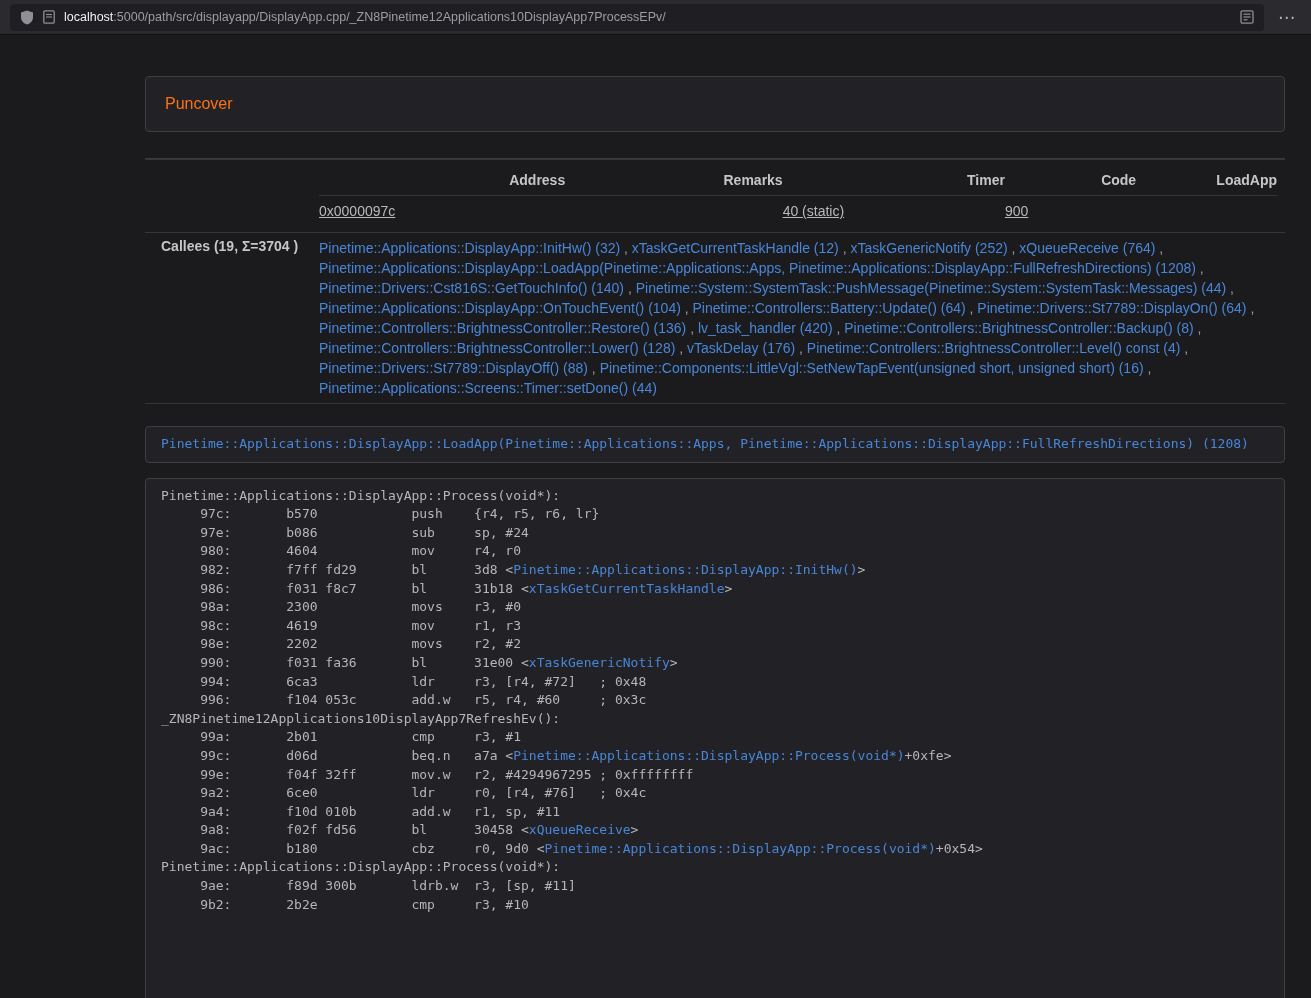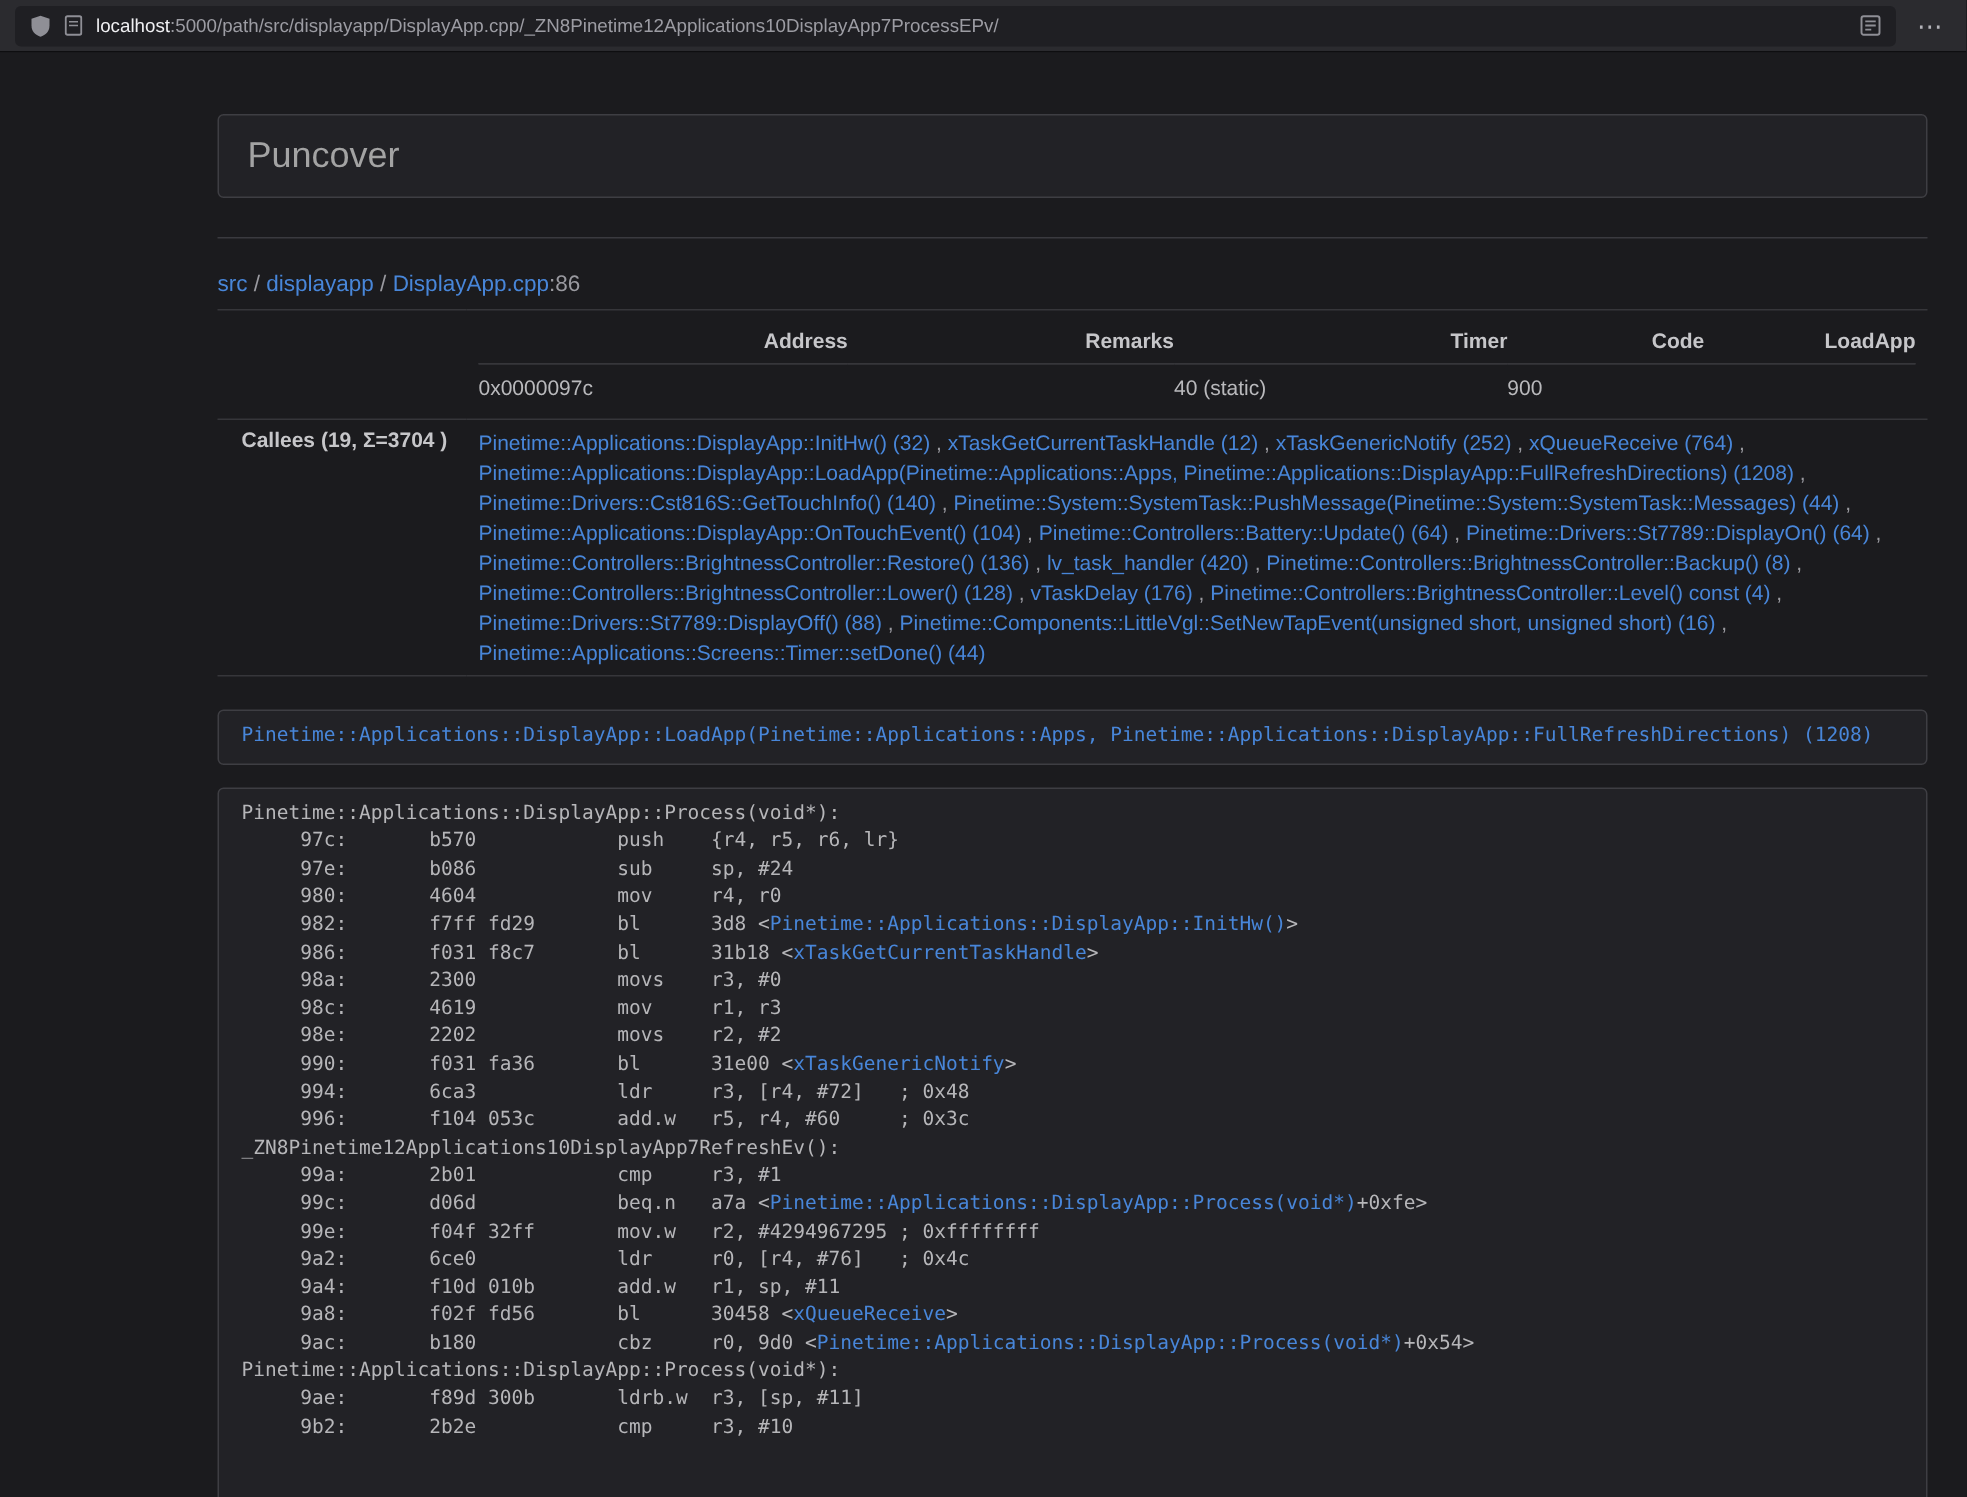--- a/index.html
+++ b/index.html
@@ -14,35 +14,35 @@
   .toolbar{height:35px;background:var(--toolbar-bg);border-bottom:1px solid #0e0e10;display:flex;align-items:center;padding:0 10px;gap:8px;}
   .url-field{flex:1;height:27px;background:#1f1f23;border-radius:4px;display:flex;align-items:center;padding:0 10px;gap:9px;min-width:0;}
   .tb-icon{display:inline-flex;align-items:center;justify-content:center;flex:0 0 auto;}
   .url-text{flex:1;font-size:12.5px;color:#9c9ca3;white-space:nowrap;overflow:hidden;min-width:0;}
   .url-host{color:#f0f0f3;}
   .dots{color:#b4b4ba;font-size:17px;line-height:17px;padding:0 6px;flex:0 0 auto;cursor:default;}
 
   
   .container{margin-left:145px;width:1140px;padding-top:41px;}
   .jumbotron{background:var(--panel-bg);border:1px solid var(--panel-border);border-radius:4px;padding:15px 19px;}
-  .brand{font-size:24px;line-height:24px;color:#a3a3a3;}
+  .brand{font-size:16px;line-height:24px;color:#f97316;}
   hr.rule{border:none;border-top:1px solid #3a3a3f;margin:26px 0 0;}
   .breadcrumb{margin:22px 0 8px;font-size:15px;color:#9a9aa0;}
   a.lnk{color:var(--link);text-decoration:none;cursor:pointer;}
   .bc-suffix{color:#9a9aa0;}
 
   
   table.fn{width:100%;border-collapse:collapse;border-bottom:1px solid var(--tbl-border);}
   table.fn > tbody > tr{border-top:1px solid var(--tbl-border);}
   table.fn > tbody > tr > th{width:166px;text-align:left;vertical-align:top;padding:5px 4px 5px 16px;font-weight:bold;color:#c6c6c9;white-space:nowrap;}
   table.fn > tbody > tr > td{padding:5px 8px;vertical-align:top;line-height:20px;}
   td.nested{padding:0 0 0 8px;}
   table.inner{width:100%;border-collapse:collapse;}
   table.inner th{text-align:right;font-weight:bold;padding:5px 0;color:#c6c6c9;border-bottom:1px solid var(--tbl-border);}
-  table.inner td{padding:5px 0 6px;}
+  table.inner td{padding:5px 0 6px;text-decoration:underline;}
   .fn-badge{display:inline-block;width:16px;height:16px;border-radius:3px;background:#33659f;color:#d8e6f5;font-size:11px;line-height:16px;text-align:center;vertical-align:-3px;margin-right:6px;font-style:italic;font-family:"DejaVu Serif",serif;}
   .callees{line-height:20px;}
   .sep{color:#9a9aa0;}
 
   
   pre.panel{font-family:"DejaVu Sans Mono","Liberation Mono",monospace;font-size:13px;line-height:18.6px;background:var(--panel-bg);border:1px solid var(--panel-border);border-radius:4px;padding:8px 15px;white-space:pre;overflow:hidden;color:#b6b6b9;tab-size:8;}
   pre.loadapp{margin-top:22px;}
   pre.code{margin-top:15px;min-height:560px;}
 </style>
 </head>
@@ -76,21 +76,20 @@
 </div>
 
 <div class="container">
 
   <div class="jumbotron">
     <div class="brand">Puncover</div>
   </div>
 
   <hr class="rule">
 
-  <div class="breadcrumb"><a class="lnk">src</a><span class="sep"> / </span><a class="lnk">displayapp</a><span class="sep"> / </span><a class="lnk">DisplayApp.cpp</a><span class="bc-suffix">:86</span></div>
 
   <table class="fn">
     <tbody>
       <tr>
         <th></th>
         <td class="nested">
           <table class="inner">
             <colgroup>
                 <col style="width:25.7%">
                 <col style="width:22.7%">

